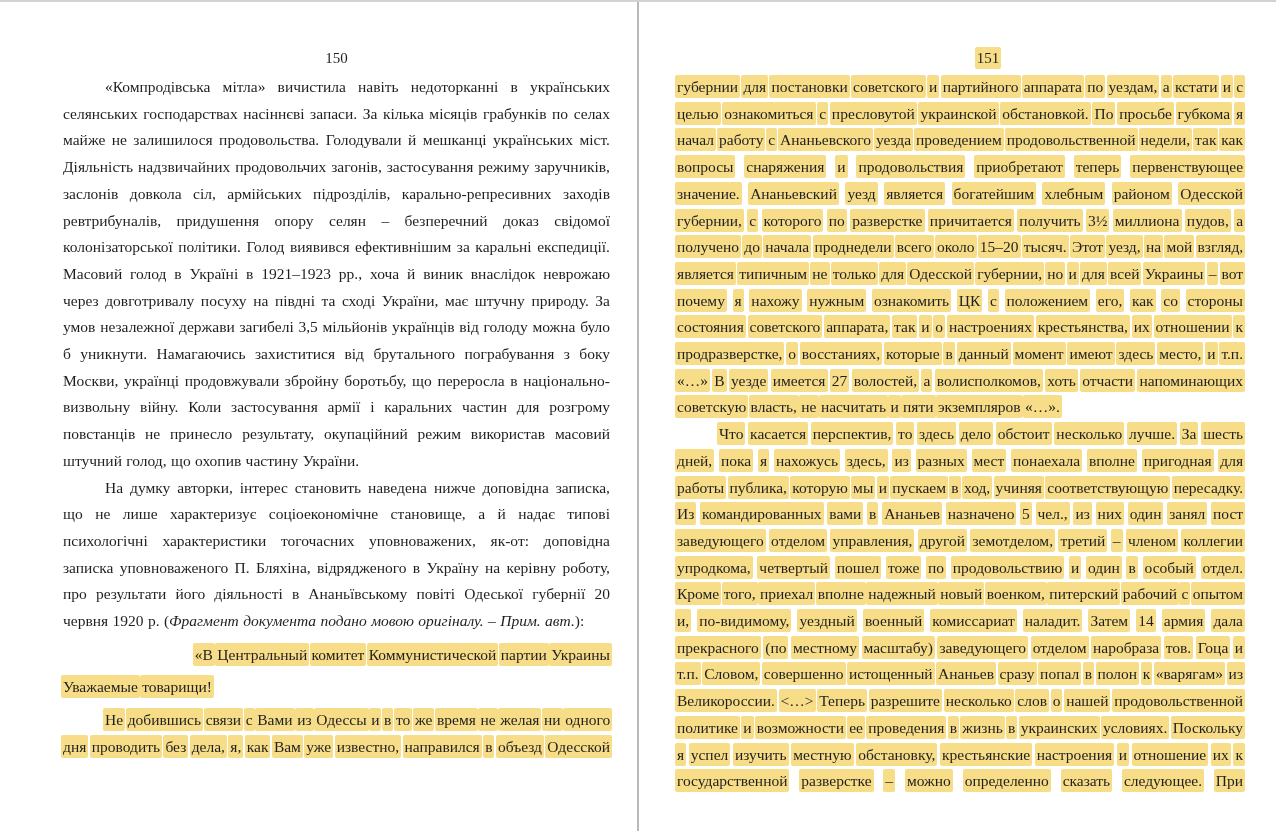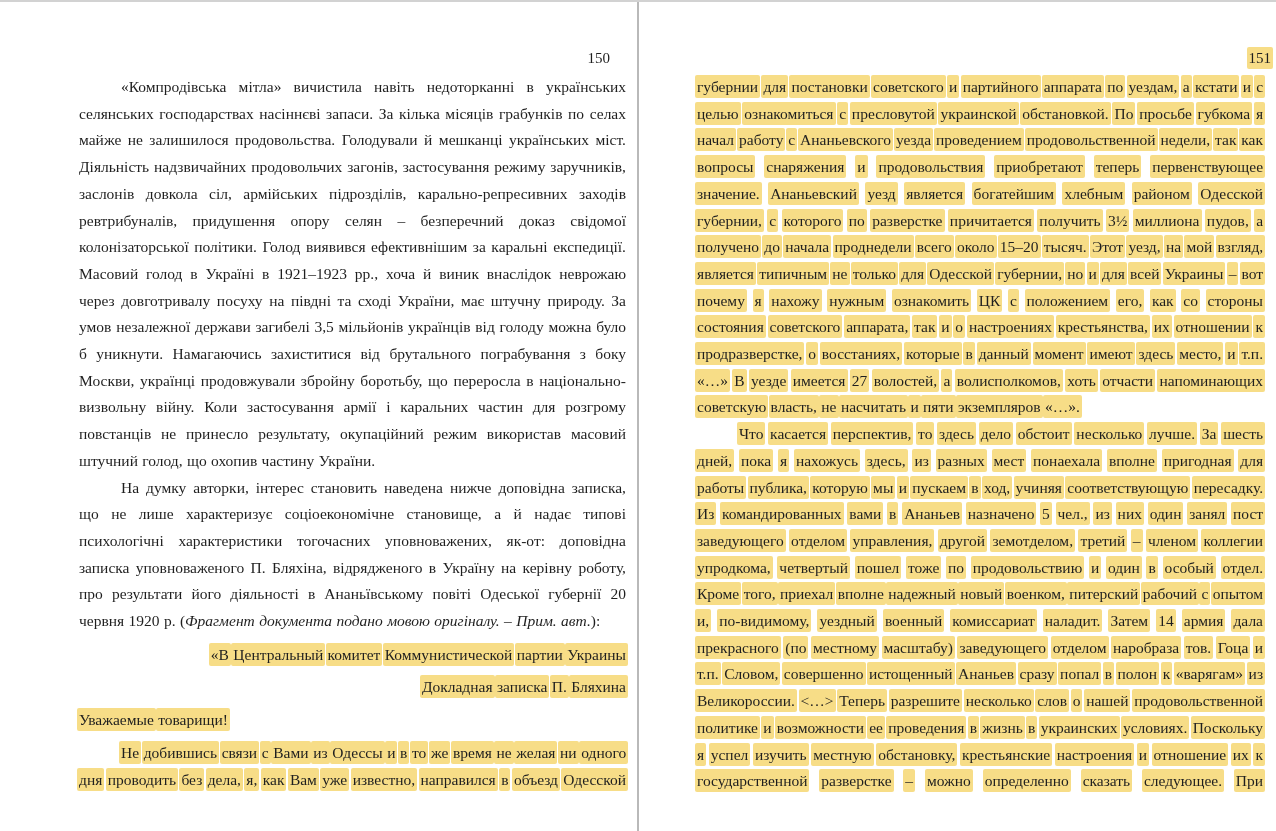--- a/index.html
+++ b/index.html
@@ -13,29 +13,29 @@
     font-family:"Liberation Serif","DejaVu Serif",serif;
     color:#1f1f1f;
   }
   .divider{
     position:absolute;left:637px;top:0;width:2px;height:831px;
     background:#b9b9b9;
   }
   .pagenum{
     position:absolute;top:47px;
     font-size:15px;line-height:18px;
-    text-align:right;
+    text-align:center;
   }
   .pagenum.left{left:63px;width:547px;}
   .pagenum.right{left:705px;width:566px;}
   .pagebody{
     position:absolute;top:72px;
   }
-  .pagebody.left{left:79px;width:547px;}
-  .pagebody.right{left:697px;width:566px;}
+  .pagebody.left{left:63px;width:547px;}
+  .pagebody.right{left:677px;width:566px;}
   p.par{
     margin:0;
     font-size:15.5px;
     line-height:26.7px;
     text-align:justify;
     word-spacing:0.5px;
   }
   p.par.indent{text-indent:42px;}
   p.par.align-right{text-align:right;}
   p.par.align-center{}
@@ -58,21 +58,20 @@
     <span>150</span>
   </div>
   <div class="pagenum right">
     <span class="hl">151</span>
   </div>
 
   <div class="pagebody left">
       <p class="par indent">«Компродівська мітла» вичистила навіть недоторканні в українських селянських господарствах насіннєві запаси. За кілька місяців грабунків по селах майже не залишилося продовольства. Голодували й мешканці українських міст. Діяльність надзвичайних продовольчих загонів, застосування режиму заручників, заслонів довкола сіл, армійських підрозділів, карально-репресивних заходів ревтрибуналів, придушення опору селян – безперечний доказ свідомої колонізаторської політики. Голод виявився ефективнішим за каральні експедиції. Масовий голод в Україні в 1921–1923 рр., хоча й виник внаслідок неврожаю через довготривалу посуху на півдні та сході України, має штучну природу. За умов незалежної держави загибелі 3,5 мільйонів українців від голоду можна було б уникнути. Намагаючись захиститися від брутального пограбування з боку Москви, українці продовжували збройну боротьбу, що переросла в національно-визвольну війну. Коли застосування армії і каральних частин для розгрому повстанців не принесло результату, окупаційний режим використав масовий штучний голод, що охопив частину України.</p>
       <p class="par indent">На думку авторки, інтерес становить наведена нижче доповідна записка, що не лише характеризує соціоекономічне становище, а й надає типові психологічні характеристики тогочасних уповноважених, як-от: доповідна записка уповноваженого П. Бляхіна, відрядженого в Україну на керівну роботу, про результати його діяльності в Ананьївському повіті Одеської губернії 20 червня 1920 р. (<em>Фрагмент документа подано мовою оригіналу. – Прим. авт.</em>):</p>
       <p class="par align-right space-lg"><span class="hl">«В</span> <span class="hl">Центральный</span> <span class="hl">комитет</span> <span class="hl">Коммунистической</span> <span class="hl">партии</span> <span class="hl">Украины</span></p>
-      <p class="par align-right space-sm"><span class="hl">Докладная</span> <span class="hl">записка</span> <span class="hl">П.</span> <span class="hl">Бляхина</span></p>
       <p class="par align-center space-sm"><span class="hl">Уважаемые</span> <span class="hl">товарищи!</span></p>
       <p class="par indent cont space-sm"><span class="hl">Не</span> <span class="hl">добившись</span> <span class="hl">связи</span> <span class="hl">с</span> <span class="hl">Вами</span> <span class="hl">из</span> <span class="hl">Одессы</span> <span class="hl">и</span> <span class="hl">в</span> <span class="hl">то</span> <span class="hl">же</span> <span class="hl">время</span> <span class="hl">не</span> <span class="hl">желая</span> <span class="hl">ни</span> <span class="hl">одного</span> <span class="hl">дня</span> <span class="hl">проводить</span> <span class="hl">без</span> <span class="hl">дела,</span> <span class="hl">я,</span> <span class="hl">как</span> <span class="hl">Вам</span> <span class="hl">уже</span> <span class="hl">известно,</span> <span class="hl">направился</span> <span class="hl">в</span> <span class="hl">объезд</span> <span class="hl">Одесской</span></p>
     </div>
   <div class="pagebody right">
       <p class="par"><span class="hl">губернии</span> <span class="hl">для</span> <span class="hl">постановки</span> <span class="hl">советского</span> <span class="hl">и</span> <span class="hl">партийного</span> <span class="hl">аппарата</span> <span class="hl">по</span> <span class="hl">уездам,</span> <span class="hl">а</span> <span class="hl">кстати</span> <span class="hl">и</span> <span class="hl">с</span> <span class="hl">целью</span> <span class="hl">ознакомиться</span> <span class="hl">с</span> <span class="hl">пресловутой</span> <span class="hl">украинской</span> <span class="hl">обстановкой.</span> <span class="hl">По</span> <span class="hl">просьбе</span> <span class="hl">губкома</span> <span class="hl">я</span> <span class="hl">начал</span> <span class="hl">работу</span> <span class="hl">с</span> <span class="hl">Ананьевского</span> <span class="hl">уезда</span> <span class="hl">проведением</span> <span class="hl">продовольственной</span> <span class="hl">недели,</span> <span class="hl">так</span> <span class="hl">как</span> <span class="hl">вопросы</span> <span class="hl">снаряжения</span> <span class="hl">и</span> <span class="hl">продовольствия</span> <span class="hl">приобретают</span> <span class="hl">теперь</span> <span class="hl">первенствующее</span> <span class="hl">значение.</span> <span class="hl">Ананьевский</span> <span class="hl">уезд</span> <span class="hl">является</span> <span class="hl">богатейшим</span> <span class="hl">хлебным</span> <span class="hl">районом</span> <span class="hl">Одесской</span> <span class="hl">губернии,</span> <span class="hl">с</span> <span class="hl">которого</span> <span class="hl">по</span> <span class="hl">разверстке</span> <span class="hl">причитается</span> <span class="hl">получить</span> <span class="hl">3½</span> <span class="hl">миллиона</span> <span class="hl">пудов,</span> <span class="hl">а</span> <span class="hl">получено</span> <span class="hl">до</span> <span class="hl">начала</span> <span class="hl">проднедели</span> <span class="hl">всего</span> <span class="hl">около</span> <span class="hl">15–20</span> <span class="hl">тысяч.</span> <span class="hl">Этот</span> <span class="hl">уезд,</span> <span class="hl">на</span> <span class="hl">мой</span> <span class="hl">взгляд,</span> <span class="hl">является</span> <span class="hl">типичным</span> <span class="hl">не</span> <span class="hl">только</span> <span class="hl">для</span> <span class="hl">Одесской</span> <span class="hl">губернии,</span> <span class="hl">но</span> <span class="hl">и</span> <span class="hl">для</span> <span class="hl">всей</span> <span class="hl">Украины</span> <span class="hl">–</span> <span class="hl">вот</span> <span class="hl">почему</span> <span class="hl">я</span> <span class="hl">нахожу</span> <span class="hl">нужным</span> <span class="hl">ознакомить</span> <span class="hl">ЦК</span> <span class="hl">с</span> <span class="hl">положением</span> <span class="hl">его,</span> <span class="hl">как</span> <span class="hl">со</span> <span class="hl">стороны</span> <span class="hl">состояния</span> <span class="hl">советского</span> <span class="hl">аппарата,</span> <span class="hl">так</span> <span class="hl">и</span> <span class="hl">о</span> <span class="hl">настроениях</span> <span class="hl">крестьянства,</span> <span class="hl">их</span> <span class="hl">отношении</span> <span class="hl">к</span> <span class="hl">продразверстке,</span> <span class="hl">о</span> <span class="hl">восстаниях,</span> <span class="hl">которые</span> <span class="hl">в</span> <span class="hl">данный</span> <span class="hl">момент</span> <span class="hl">имеют</span> <span class="hl">здесь</span> <span class="hl">место,</span> <span class="hl">и</span> <span class="hl">т.п.</span> <span class="hl">«…»</span> <span class="hl">В</span> <span class="hl">уезде</span> <span class="hl">имеется</span> <span class="hl">27</span> <span class="hl">волостей,</span> <span class="hl">а</span> <span class="hl">волисполкомов,</span> <span class="hl">хоть</span> <span class="hl">отчасти</span> <span class="hl">напоминающих</span> <span class="hl">советскую</span> <span class="hl">власть,</span> <span class="hl">не</span> <span class="hl">насчитать</span> <span class="hl">и</span> <span class="hl">пяти</span> <span class="hl">экземпляров</span> <span class="hl">«…».</span></p>
       <p class="par indent cont"><span class="hl">Что</span> <span class="hl">касается</span> <span class="hl">перспектив,</span> <span class="hl">то</span> <span class="hl">здесь</span> <span class="hl">дело</span> <span class="hl">обстоит</span> <span class="hl">несколько</span> <span class="hl">лучше.</span> <span class="hl">За</span> <span class="hl">шесть</span> <span class="hl">дней,</span> <span class="hl">пока</span> <span class="hl">я</span> <span class="hl">нахожусь</span> <span class="hl">здесь,</span> <span class="hl">из</span> <span class="hl">разных</span> <span class="hl">мест</span> <span class="hl">понаехала</span> <span class="hl">вполне</span> <span class="hl">пригодная</span> <span class="hl">для</span> <span class="hl">работы</span> <span class="hl">публика,</span> <span class="hl">которую</span> <span class="hl">мы</span> <span class="hl">и</span> <span class="hl">пускаем</span> <span class="hl">в</span> <span class="hl">ход,</span> <span class="hl">учиняя</span> <span class="hl">соответствующую</span> <span class="hl">пересадку.</span> <span class="hl">Из</span> <span class="hl">командированных</span> <span class="hl">вами</span> <span class="hl">в</span> <span class="hl">Ананьев</span> <span class="hl">назначено</span> <span class="hl">5</span> <span class="hl">чел.,</span> <span class="hl">из</span> <span class="hl">них</span> <span class="hl">один</span> <span class="hl">занял</span> <span class="hl">пост</span> <span class="hl">заведующего</span> <span class="hl">отделом</span> <span class="hl">управления,</span> <span class="hl">другой</span> <span class="hl">земотделом,</span> <span class="hl">третий</span> <span class="hl">–</span> <span class="hl">членом</span> <span class="hl">коллегии</span> <span class="hl">упродкома,</span> <span class="hl">четвертый</span> <span class="hl">пошел</span> <span class="hl">тоже</span> <span class="hl">по</span> <span class="hl">продовольствию</span> <span class="hl">и</span> <span class="hl">один</span> <span class="hl">в</span> <span class="hl">особый</span> <span class="hl">отдел.</span> <span class="hl">Кроме</span> <span class="hl">того,</span> <span class="hl">приехал</span> <span class="hl">вполне</span> <span class="hl">надежный</span> <span class="hl">новый</span> <span class="hl">военком,</span> <span class="hl">питерский</span> <span class="hl">рабочий</span> <span class="hl">с</span> <span class="hl">опытом</span> <span class="hl">и,</span> <span class="hl">по-видимому,</span> <span class="hl">уездный</span> <span class="hl">военный</span> <span class="hl">комиссариат</span> <span class="hl">наладит.</span> <span class="hl">Затем</span> <span class="hl">14</span> <span class="hl">армия</span> <span class="hl">дала</span> <span class="hl">прекрасного</span> <span class="hl">(по</span> <span class="hl">местному</span> <span class="hl">масштабу)</span> <span class="hl">заведующего</span> <span class="hl">отделом</span> <span class="hl">наробраза</span> <span class="hl">тов.</span> <span class="hl">Гоца</span> <span class="hl">и</span> <span class="hl">т.п.</span> <span class="hl">Словом,</span> <span class="hl">совершенно</span> <span class="hl">истощенный</span> <span class="hl">Ананьев</span> <span class="hl">сразу</span> <span class="hl">попал</span> <span class="hl">в</span> <span class="hl">полон</span> <span class="hl">к</span> <span class="hl">«варягам»</span> <span class="hl">из</span> <span class="hl">Великороссии.</span> <span class="hl">&lt;…&gt;</span> <span class="hl">Теперь</span> <span class="hl">разрешите</span> <span class="hl">несколько</span> <span class="hl">слов</span> <span class="hl">о</span> <span class="hl">нашей</span> <span class="hl">продовольственной</span> <span class="hl">политике</span> <span class="hl">и</span> <span class="hl">возможности</span> <span class="hl">ее</span> <span class="hl">проведения</span> <span class="hl">в</span> <span class="hl">жизнь</span> <span class="hl">в</span> <span class="hl">украинских</span> <span class="hl">условиях.</span> <span class="hl">Поскольку</span> <span class="hl">я</span> <span class="hl">успел</span> <span class="hl">изучить</span> <span class="hl">местную</span> <span class="hl">обстановку,</span> <span class="hl">крестьянские</span> <span class="hl">настроения</span> <span class="hl">и</span> <span class="hl">отношение</span> <span class="hl">их</span> <span class="hl">к</span> <span class="hl">государственной</span> <span class="hl">разверстке</span> <span class="hl">–</span> <span class="hl">можно</span> <span class="hl">определенно</span> <span class="hl">сказать</span> <span class="hl">следующее.</span> <span class="hl">При</span></p>
     </div>
 
   <div class="divider"></div>
 </div>

